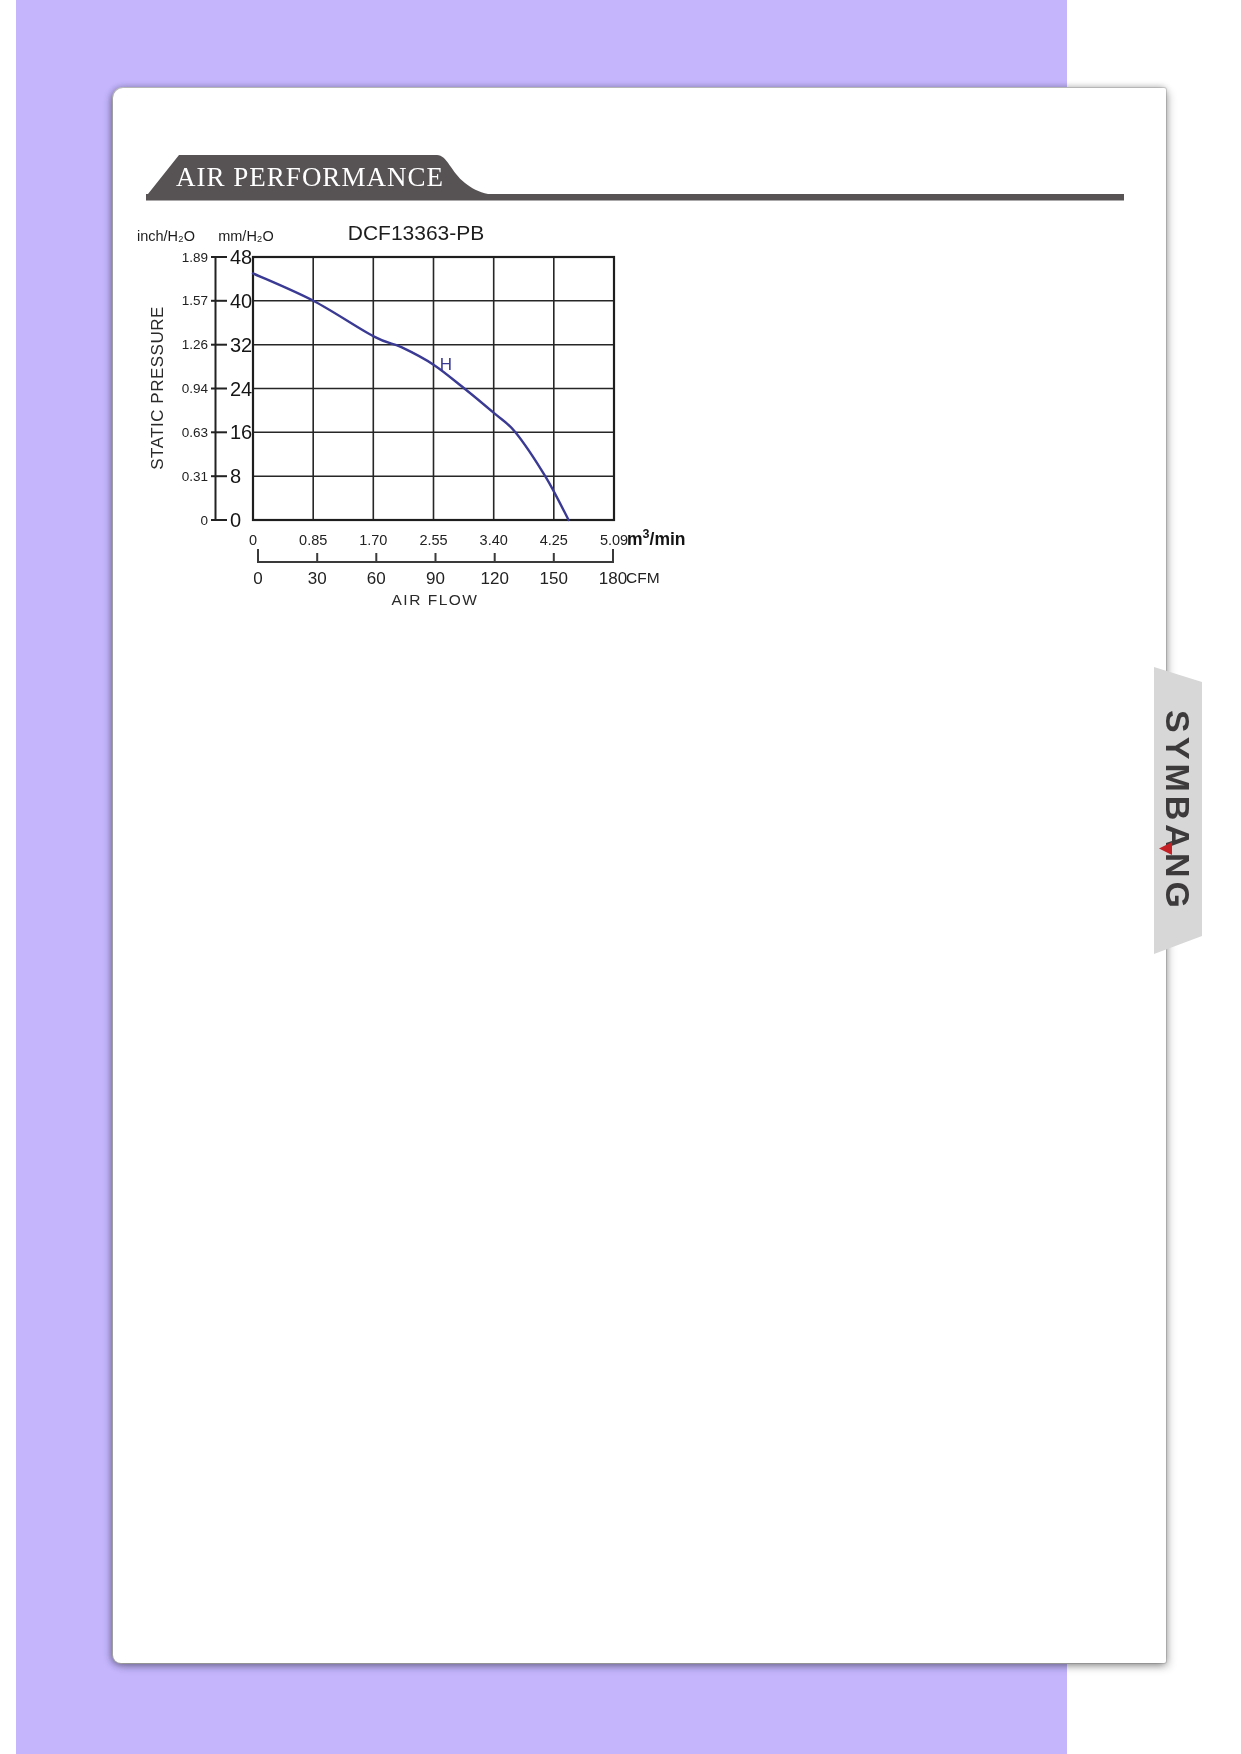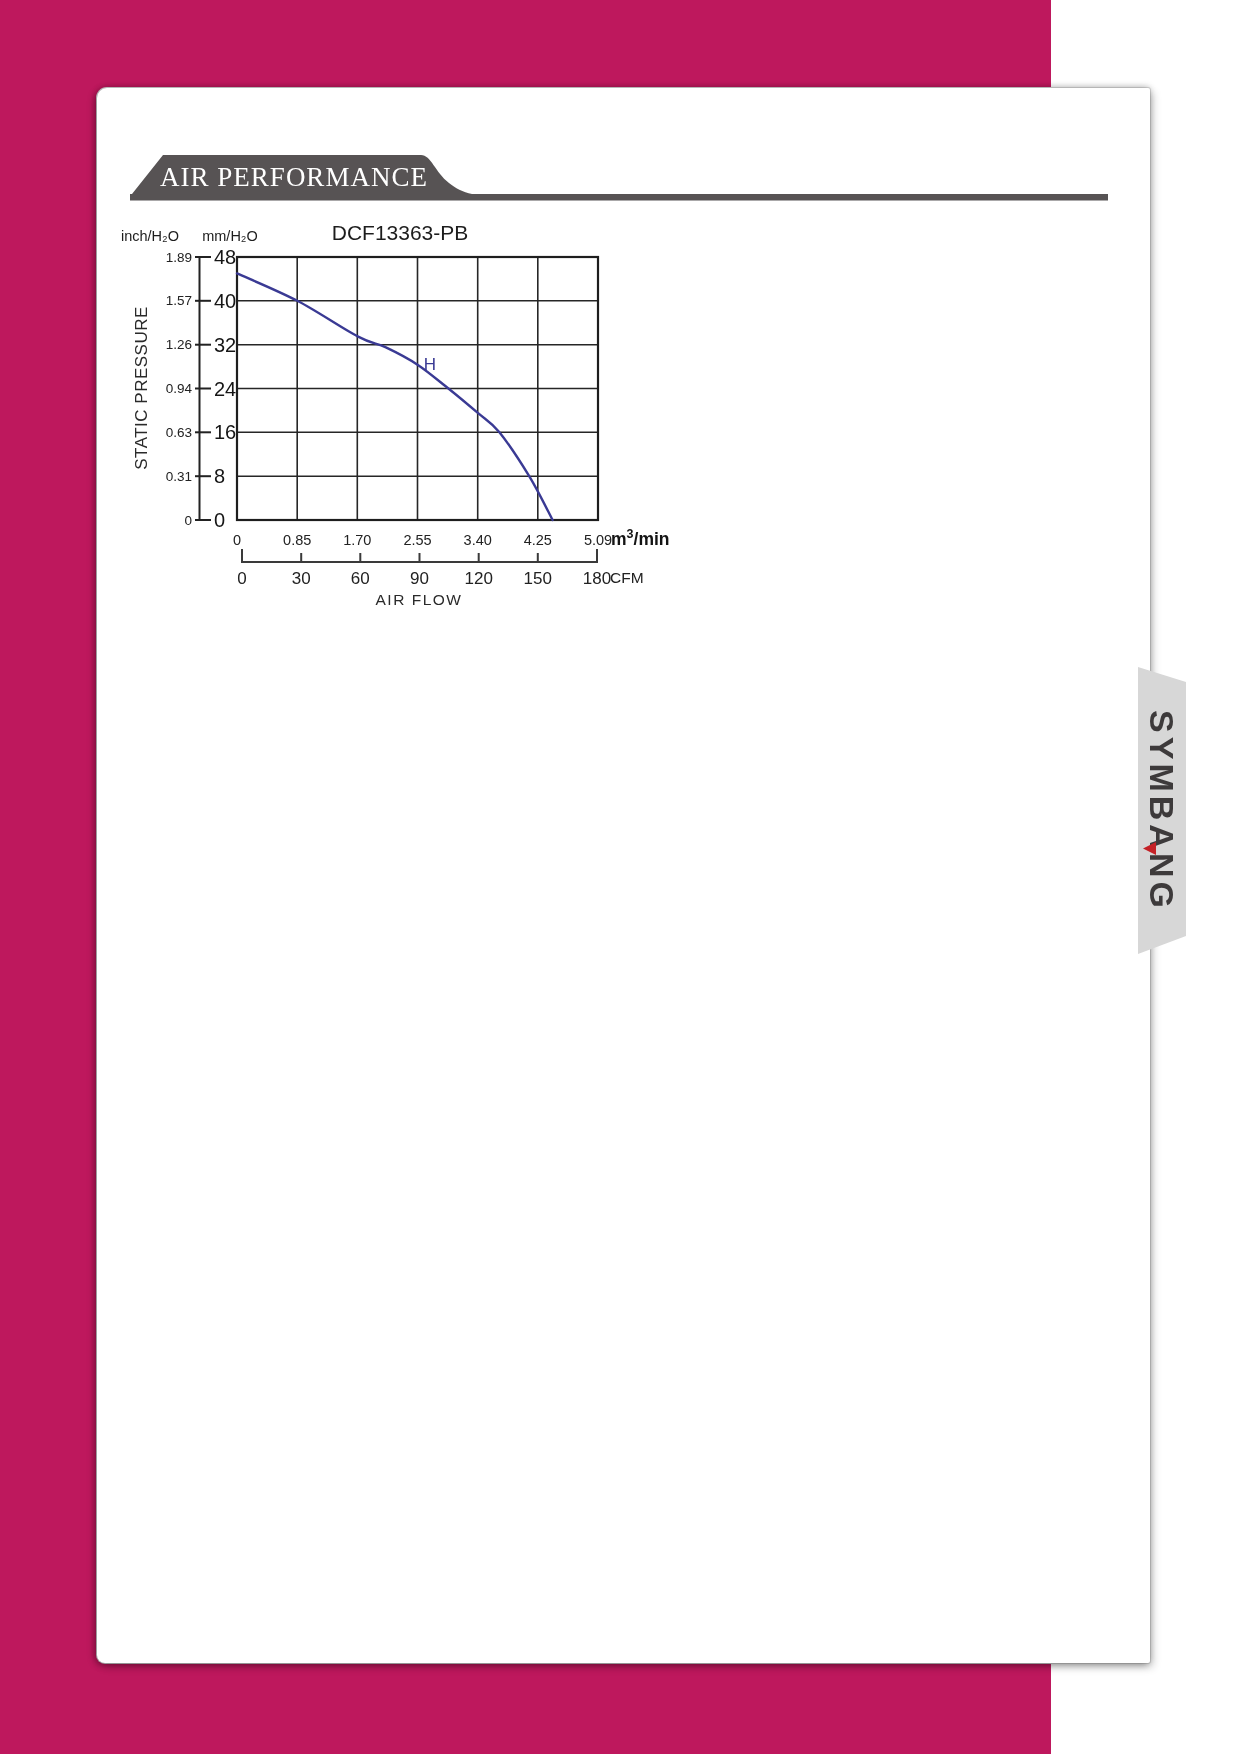--- a/index.html
+++ b/index.html
@@ -1,17 +1,17 @@
 <!DOCTYPE html>
 <html><head>
 <meta charset="utf-8">
 <style>
   html,body{margin:0;padding:0;background:#ffffff;width:1241px;height:1754px;overflow:hidden;
     font-family:"Liberation Sans",sans-serif;}
-  #canvas{position:relative;width:1051px;height:1754px;background:#be185d;}
+  #canvas{position:relative;width:1051px;height:1754px;background:#c4b5fd;margin-left:16px;}
   #page{position:absolute;left:97px;top:88px;width:1053px;height:1575px;background:#ffffff;
     border-radius:10px 2px 2px 8px;
     box-shadow:-3px 2px 7px rgba(0,0,0,.28), 3px 4px 8px rgba(0,0,0,.22), 0 -2px 6px rgba(0,0,0,.16),
       0 0 0 1px #e3e3e3;}
   .abs{position:absolute;}
   svg text{font-family:"Liberation Sans",sans-serif;}
   .serif{font-family:"Liberation Serif",serif;}
   #brand-tab{position:absolute;left:1138px;top:667px;width:48px;height:287px;background:#d7d7d7;
     clip-path:polygon(0 0,100% 5.2%,100% 93.7%,0 100%);}
   #brand-tab .rot{position:absolute;left:-119.5px;top:119.5px;width:287px;height:48px;

